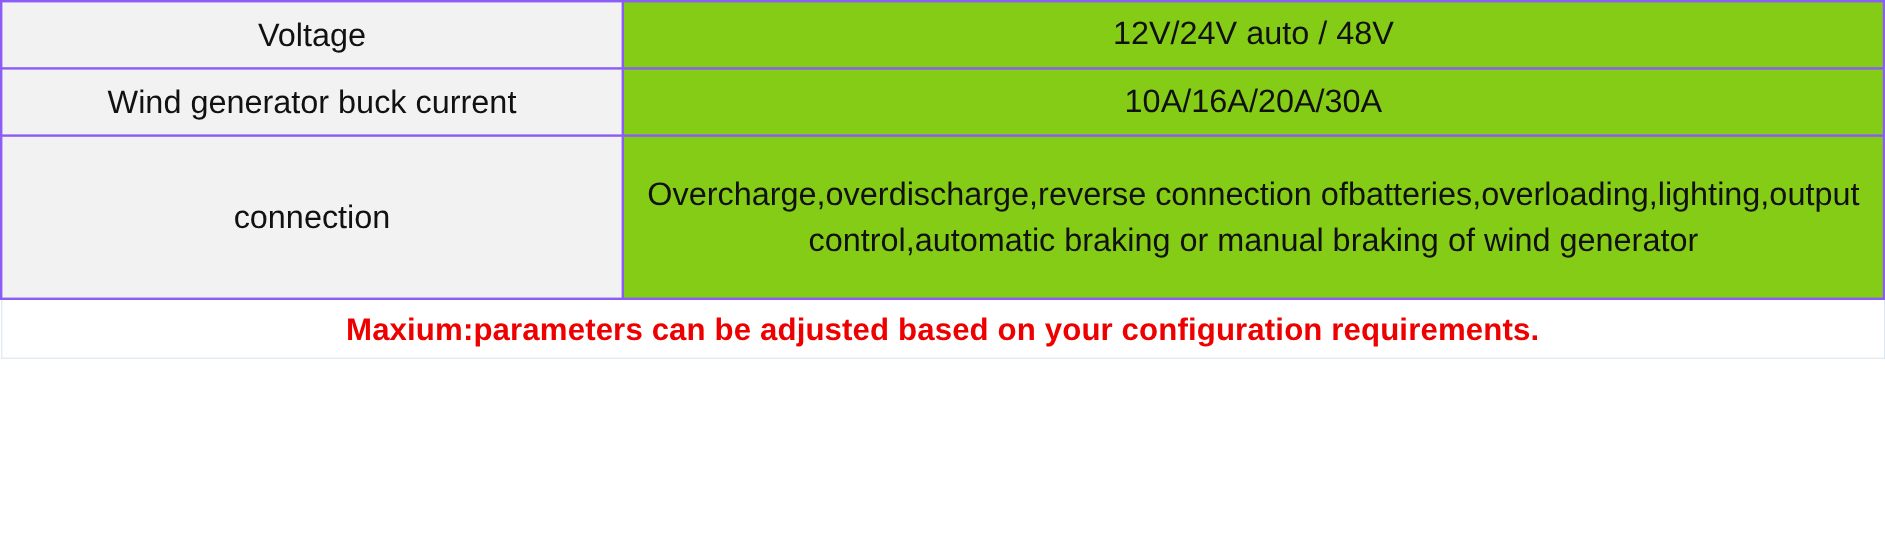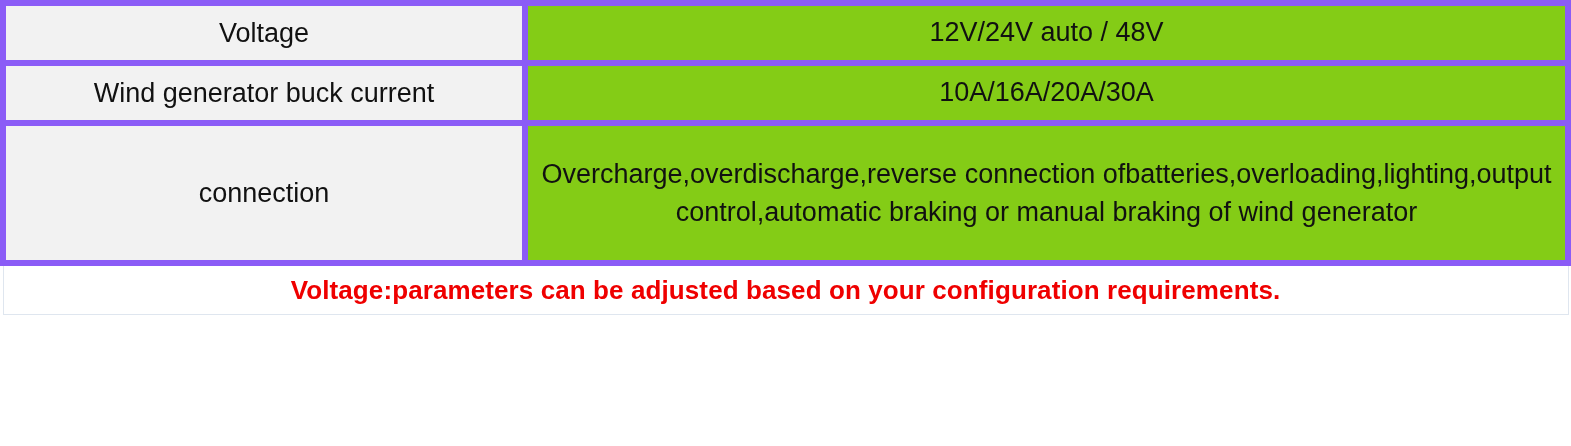--- a/index.html
+++ b/index.html
@@ -12,21 +12,21 @@
     height: 446px;
     font-family: "Liberation Sans", sans-serif;
     overflow: hidden;
   }
   .spec-table {
     width: 1571px;
     border-collapse: collapse;
     table-layout: fixed;
   }
   .spec-table td {
-    border: 6px solid #8b5cf6;
+    border: 2px solid #8b5cf6;
     padding: 0;
     vertical-align: middle;
   }
   .label-cell {
     width: 516px;
     background: #f2f2f2;
     text-align: center;
     font-size: 27px;
     color: #111111;
     font-weight: 400;
@@ -84,17 +84,17 @@
     <tr class="row-current">
       <td class="label-cell">Wind generator buck current</td>
       <td class="value-cell">10A/16A/20A/30A</td>
     </tr>
     <tr class="row-protection">
       <td class="label-cell">connection</td>
       <td class="value-cell multiline">Overcharge,overdischarge,reverse connection ofbatteries,overloading,lighting,output control,automatic braking or manual braking of wind generator</td>
     </tr>
     <tr class="remarks-row">
       <td colspan="2">
-        <span class="remarks-text">Voltage:parameters can be adjusted based on your configuration requirements.</span>
+        <span class="remarks-text">Maxium:parameters can be adjusted based on your configuration requirements.</span>
       </td>
     </tr>
   </tbody>
 </table>
 
 </body></html>

